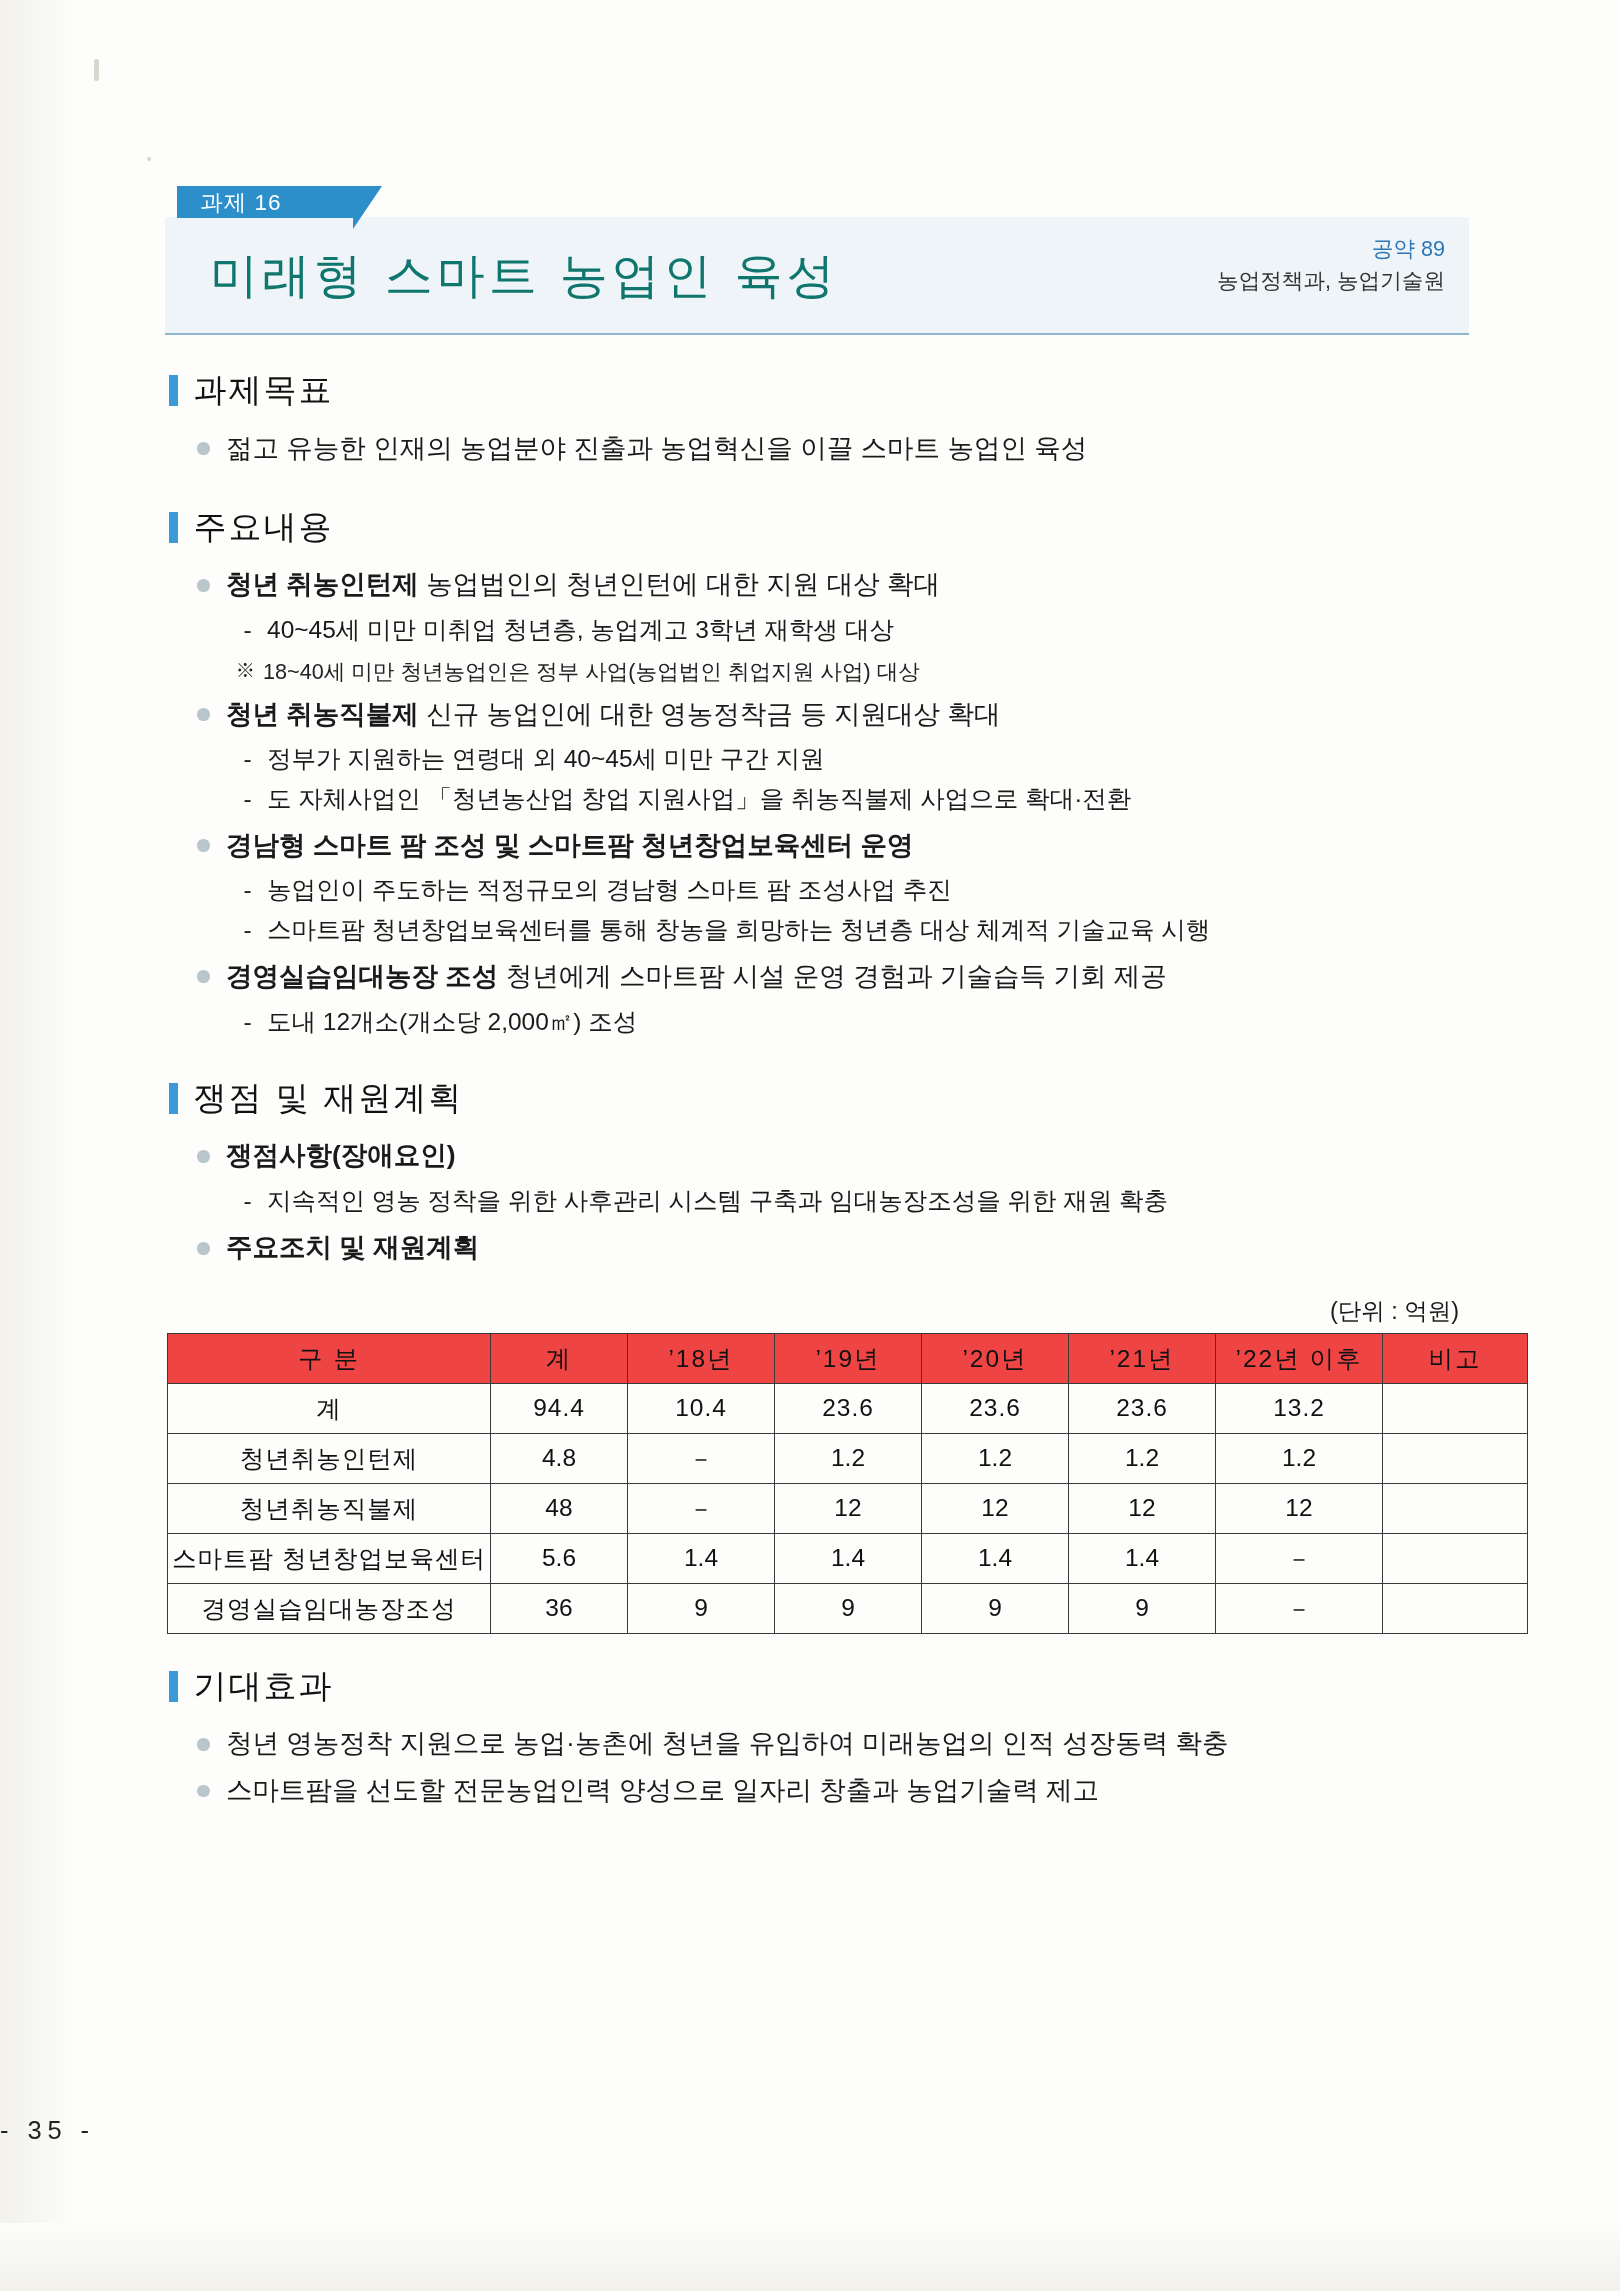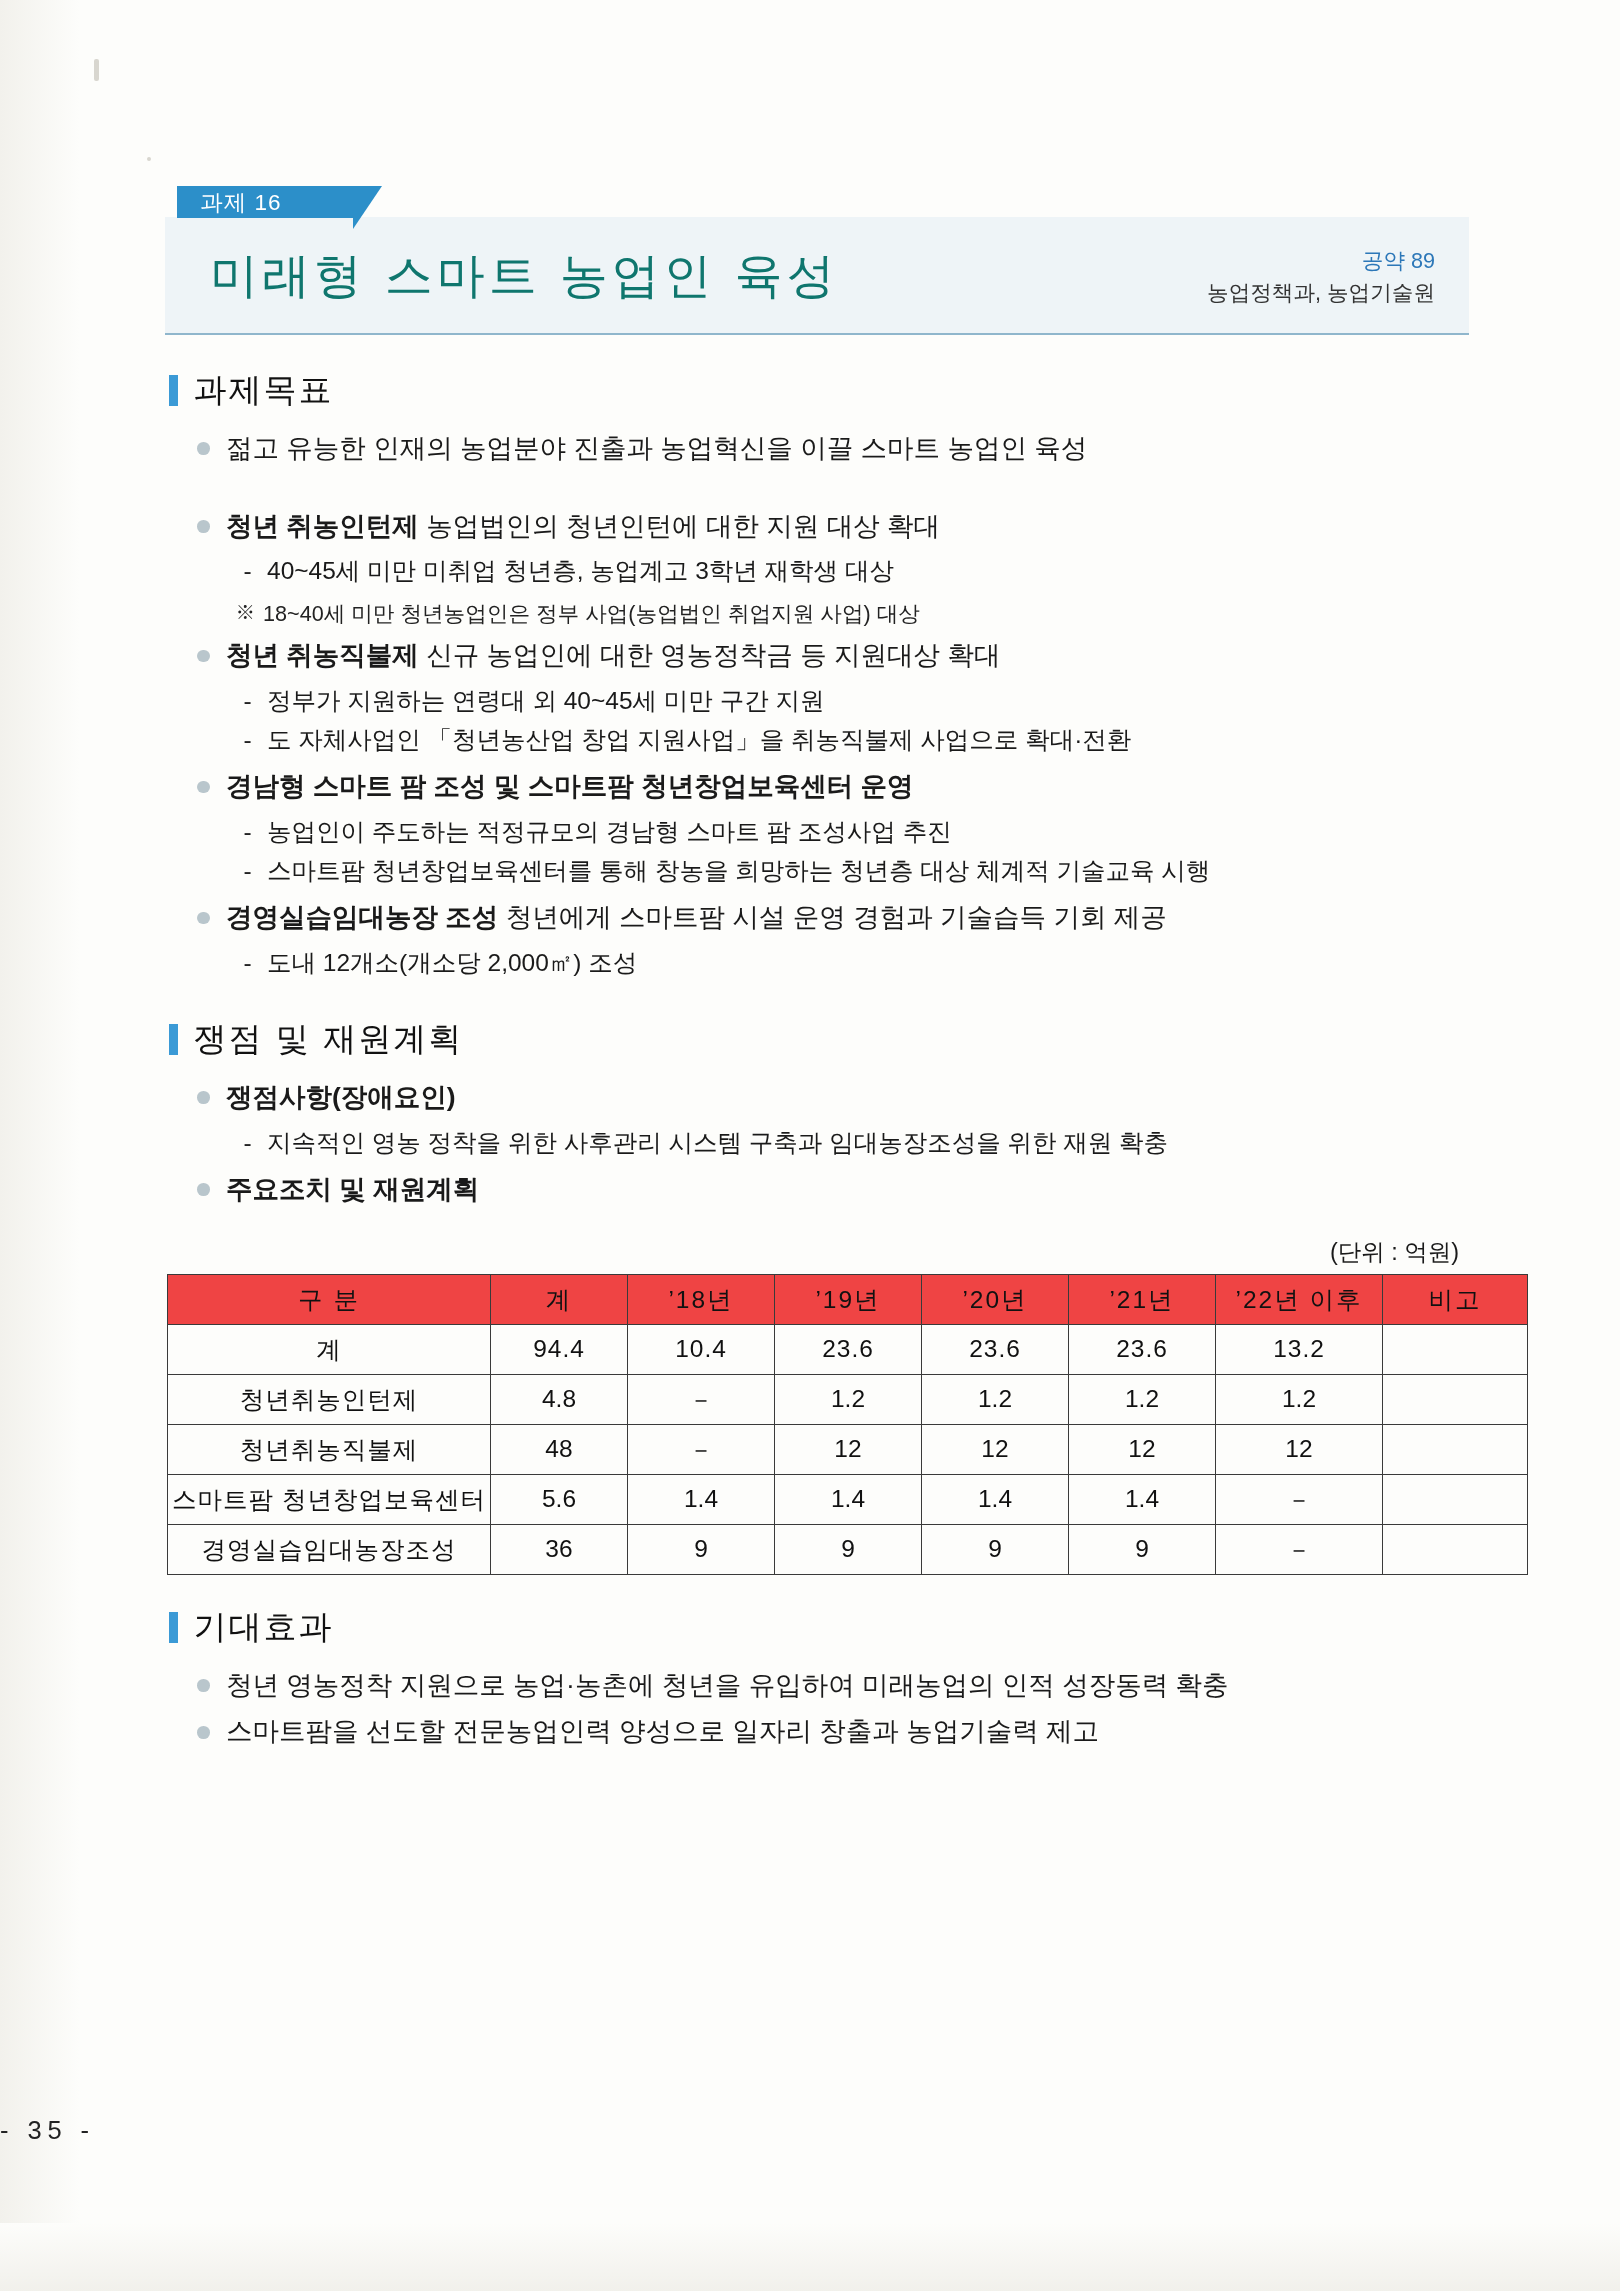--- a/index.html
+++ b/index.html
@@ -71,25 +71,24 @@
     position: absolute;
     left: 45px;
     top: 58px;
     font-family: "DejaVu Serif", serif;
     font-size: 48px;
     letter-spacing: 3.9px;
     color: #0f766e;
   }
   .header-meta {
     position: absolute;
-    right: 34px;
+    right: 24px;
     top: 47px;
     text-align: right;
     line-height: 1.5;
-    margin-top: 12px;
   }
   .header-meta .pledge {
     color: #2c77b8;
     font-size: 21.6px;
   }
   .header-meta .dept {
     color: #333;
     font-size: 21.6px;
   }
 
@@ -267,20 +266,24 @@
         <span>과제목표</span>
       </div>
       <ul class="lvl1">
         <li>
           <span>젊고 유능한 인재의 농업분야 진출과 농업혁신을 이끌 스마트 농업인 육성</span>
         </li>
       </ul>
     </div>
 
     <div class="sec">
+      <div class="sec-title">
+        <span class="sec-bar"></span>
+        <span>주요내용</span>
+      </div>
       <ul class="lvl1">
 
         <li>
           <span class="b">청년 취농인턴제</span><span> 농업법인의 청년인턴에 대한 지원 대상 확대</span>
           <ul class="lvl2">
             <li>40~45세 미만 미취업 청년층, 농업계고 3학년 재학생 대상</li>
           </ul>
           <ul class="lvl3">
             <li>18~40세 미만 청년농업인은 정부 사업(농업법인 취업지원 사업) 대상</li>
           </ul>

